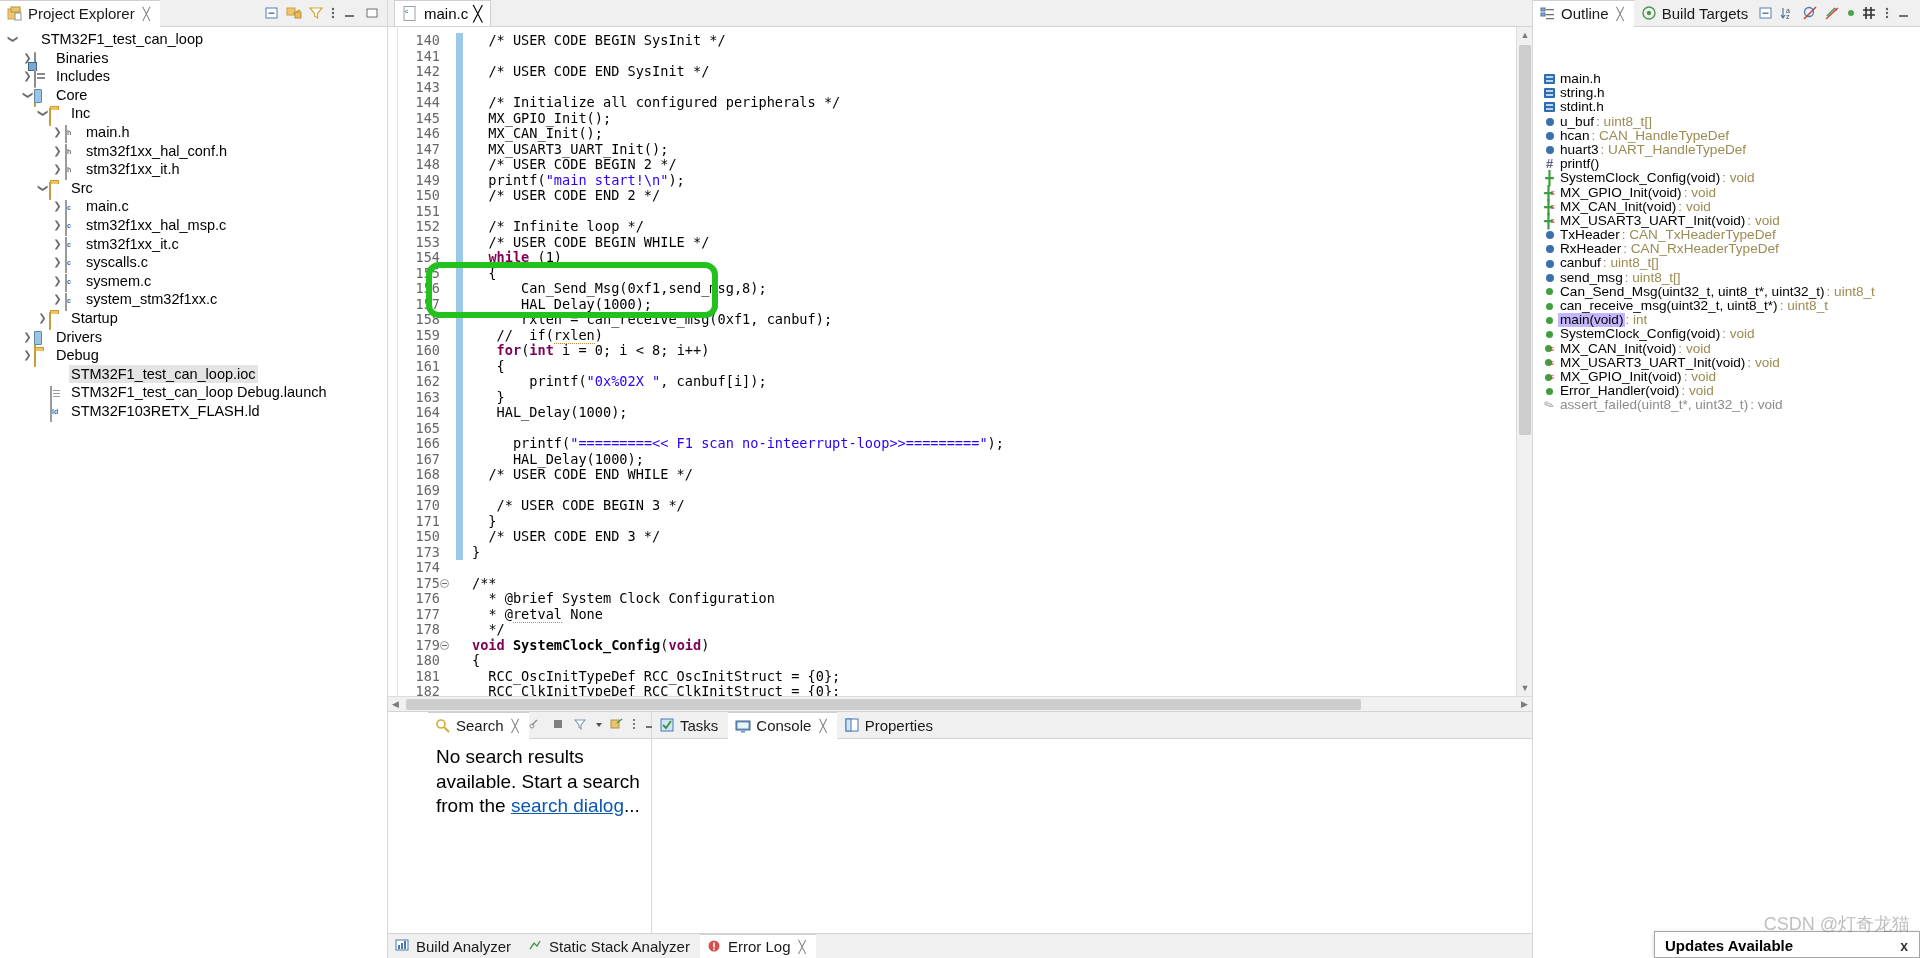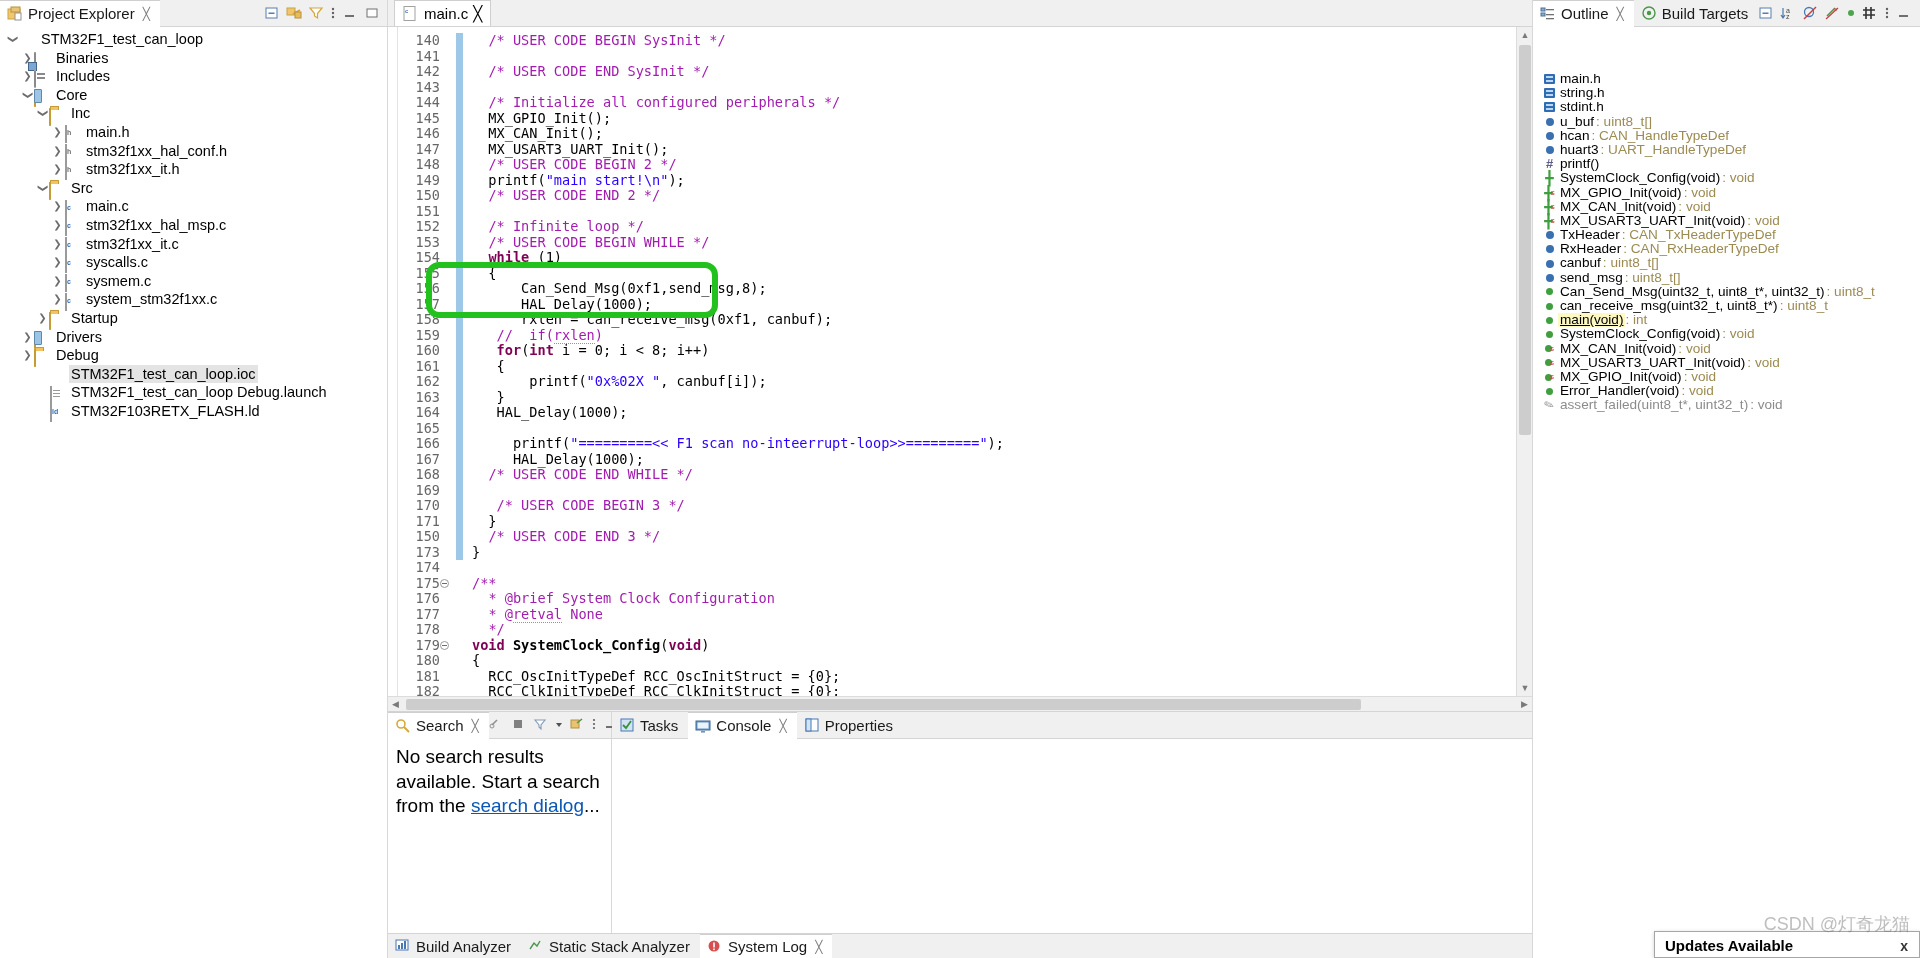--- a/index.html
+++ b/index.html
@@ -162,21 +162,21 @@
   .fold-col { flex: 0 0 12px; width: 12px; background: #ffffff; }
   .change-bar { flex: 0 0 7px; width: 7px; background: #ffffff; position: relative; }
   .change-bar .seg { position: absolute; left: 0; width: 7px; background: #9ec8e8; }
   .code {
     flex: 1 1 auto; position: relative; overflow: hidden;
     font-family: "DejaVu Sans Mono", monospace; font-size: 13.6px;
     padding-top: 6px; padding-left: 9px; white-space: pre;
     color: #000000;
   }
   .code div { height: 15.5px; line-height: 15.5px; }
-  .cm { color: #a21caf; }
+  .cm { color: #000000; }
   .kw { color: #7f0055; font-weight: bold; }
   .str { color: #2a00ff; }
   .fn { font-weight: bold; }
   .squiggle { border-bottom: 1px dotted #d08b2e; }
 
   
   #green-box {
     position: absolute;
     border: 6px solid #22c11e;
     border-radius: 13px;
@@ -209,39 +209,39 @@
   #outline {
     width: 388px; flex: 0 0 388px; display: flex; flex-direction: column;
     border-left: 1px solid #d8d8d8; background: #ffffff; min-height: 0; gap: 42px;
   }
   #outline .list { flex: 1 1 auto; padding-top: 3px; overflow: hidden; }
   .ol-row {
     display: flex; align-items: center;
     height: 14.2px; line-height: 14.2px; font-size: 13.6px;
     padding-left: 8px; white-space: nowrap; cursor: default;
   }
-  .ol-row.selected .ol-txt { background: #fef9c3; text-decoration: underline; }
+  .ol-row.selected .ol-txt { background: #c4b5fd; }
   .ol-ic { width: 17px; flex: 0 0 17px; display: flex; justify-content: center; align-items: center; }
   .ol-txt { padding: 0 2px; }
   .ol-type { color: #9c8b52; }
   .ol-dim { color: #8c8c8c; }
   .dot-blue { width: 8px; height: 8px; border-radius: 50%; background: #3a6fb0; display: inline-block; }
   .dot-green { width: 7px; height: 7px; border-radius: 50%; background: #3f9f3f; display: inline-block; }
   .sq-hdr { width: 11px; height: 10px; background: #2e6db4; display: inline-block; position: relative; border-radius: 1px;}
   .sq-hdr::after { content:""; position:absolute; left:2px; top:2px; width:7px; height:2px; background:#bcd7f0; box-shadow: 0 4px 0 #bcd7f0;}
   .hash { color: #5d5d8a; font-weight: bold; font-size: 13px; }
   .plus-g { color: #3f9f3f; font-size: 14px; line-height: 10px; }
   .sup-s { color: #c33; font-size: 8px; vertical-align: super; margin-left: -2px; }
   .pen-ic { color: #9a9a9a; font-size: 12px; transform: rotate(-20deg); display: inline-block; }
 
   
   #bottom { flex: 0 0 auto; height: 247px; display: flex; background: #ffffff; }
   #bottom-left-spacer { width: 388px; flex: 0 0 388px; border-right: 1px solid #d8d8d8; background:#fff; }
   #bottom-main { flex: 1 1 auto; display: flex; flex-direction: column; min-width: 0; border-top: 1px solid #d4d4d4;}
-  .panel-split { display: flex; flex: 1 1 auto; min-height: 0; }
+  .panel-split { display: flex; flex: 1 1 auto; min-height: 0; margin-left: 40px; }
   .panel { display: flex; flex-direction: column; min-width: 0; }
   #search-panel { width: 224px; flex: 0 0 224px; border-right: 1px solid #d8d8d8; }
   #console-panel { flex: 1 1 auto; }
   .panel-body { flex: 1 1 auto; padding: 6px 8px; font-size: 19px; line-height: 1.3; background: #ffffff;}
   .panel-body.console { border-bottom: 1px solid #e0e0e0; padding-bottom: 3px; flex: 0 0 auto;}
   .console-rest { flex: 1 1 auto; background: #ffffff; }
   .link { color: #0b57b5; text-decoration: underline; cursor: pointer; }
   #bottom-second-tabbar {
     height: 25px; flex: 0 0 25px; background: #f0f0f0; border-top: 1px solid #d4d4d4;
     display: flex; align-items: center; overflow: hidden;
@@ -895,21 +895,21 @@
                 <path d="M2 11 L6 5 L9 8 L12 3" stroke="#3f8f3f" stroke-width="1.4" fill="none"></path>
               </svg></span>
             <span>Static Stack Analyzer</span>
           </div>
           <div class="view-tab active" style="height: 25px;">
             <span class="tb-ic"><svg width="14" height="14" viewBox="0 0 14 14">
                 <circle cx="7" cy="7" r="5.5" fill="#d43f3f"></circle>
                 <rect x="6.2" y="3.5" width="1.6" height="5" fill="#fff"></rect>
                 <rect x="6.2" y="9.5" width="1.6" height="1.6" fill="#fff"></rect>
               </svg></span>
-            <span>System Log</span>
+            <span>Error Log</span>
             <span class="closer">╳</span>
           </div>
         </div>
     </div>
     <div id="bottom-right-spacer"></div>
   </div>
 
   <div id="notif">
     <div class="n-head">
       <span>Updates Available</span>

